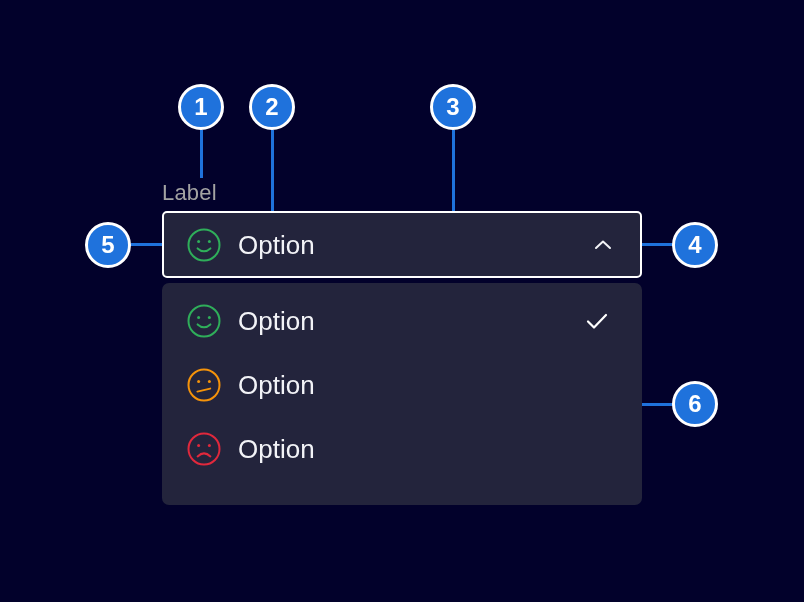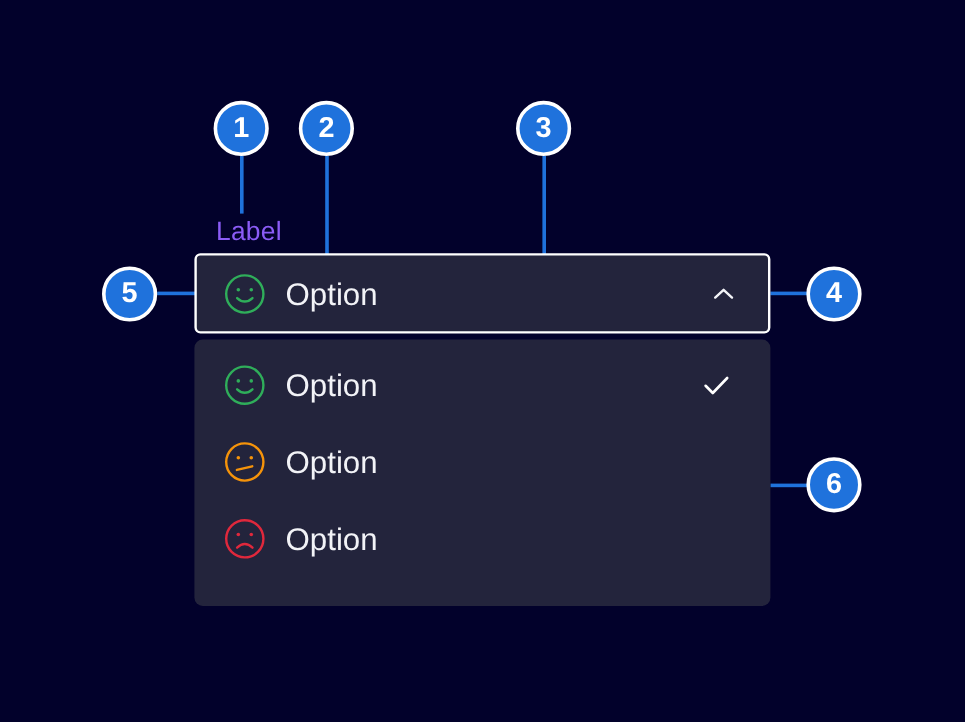--- a/index.html
+++ b/index.html
@@ -15,24 +15,24 @@
   }
   #stage {
     position: relative;
     width: 804px;
     height: 602px;
   }
 
   
   .field-label {
     position: absolute;
-    left: 180px;
+    left: 162px;
     top: 178px;
     font-size: 22px;
-    color: #8b5cf6;
+    color: #a3a3a3;
     letter-spacing: 0.2px;
     line-height: 30px;
     white-space: nowrap;
   }
 
   
   .select-control {
     position: absolute;
     left: 162px;
     top: 211px;

